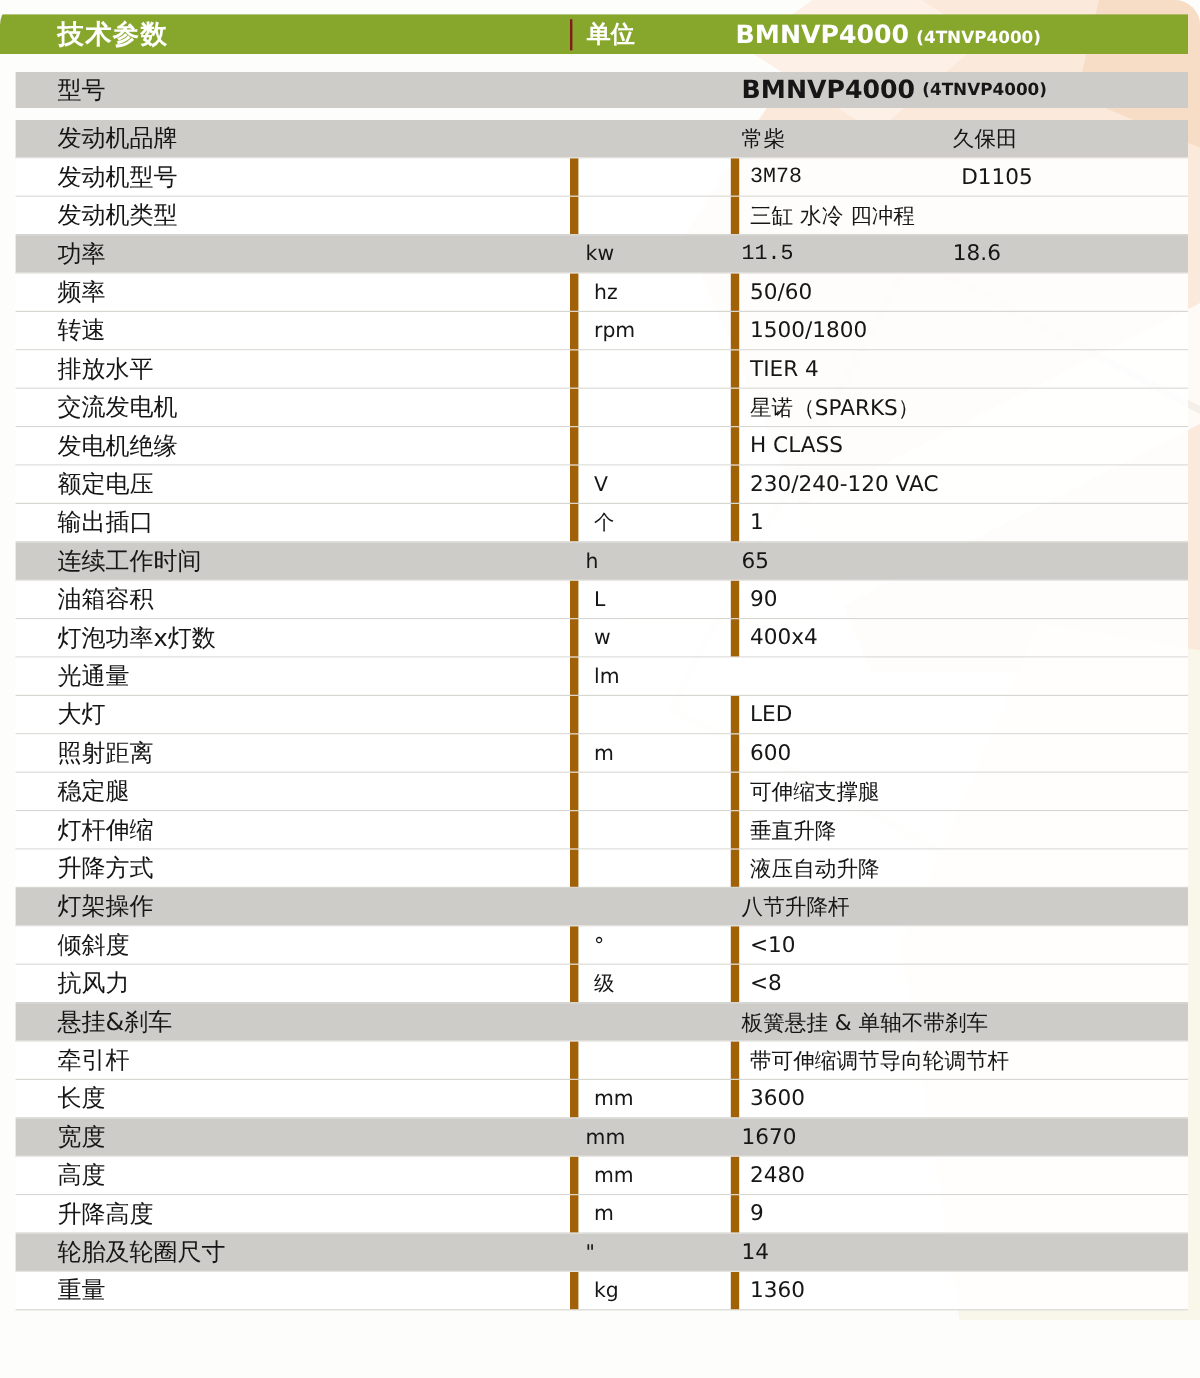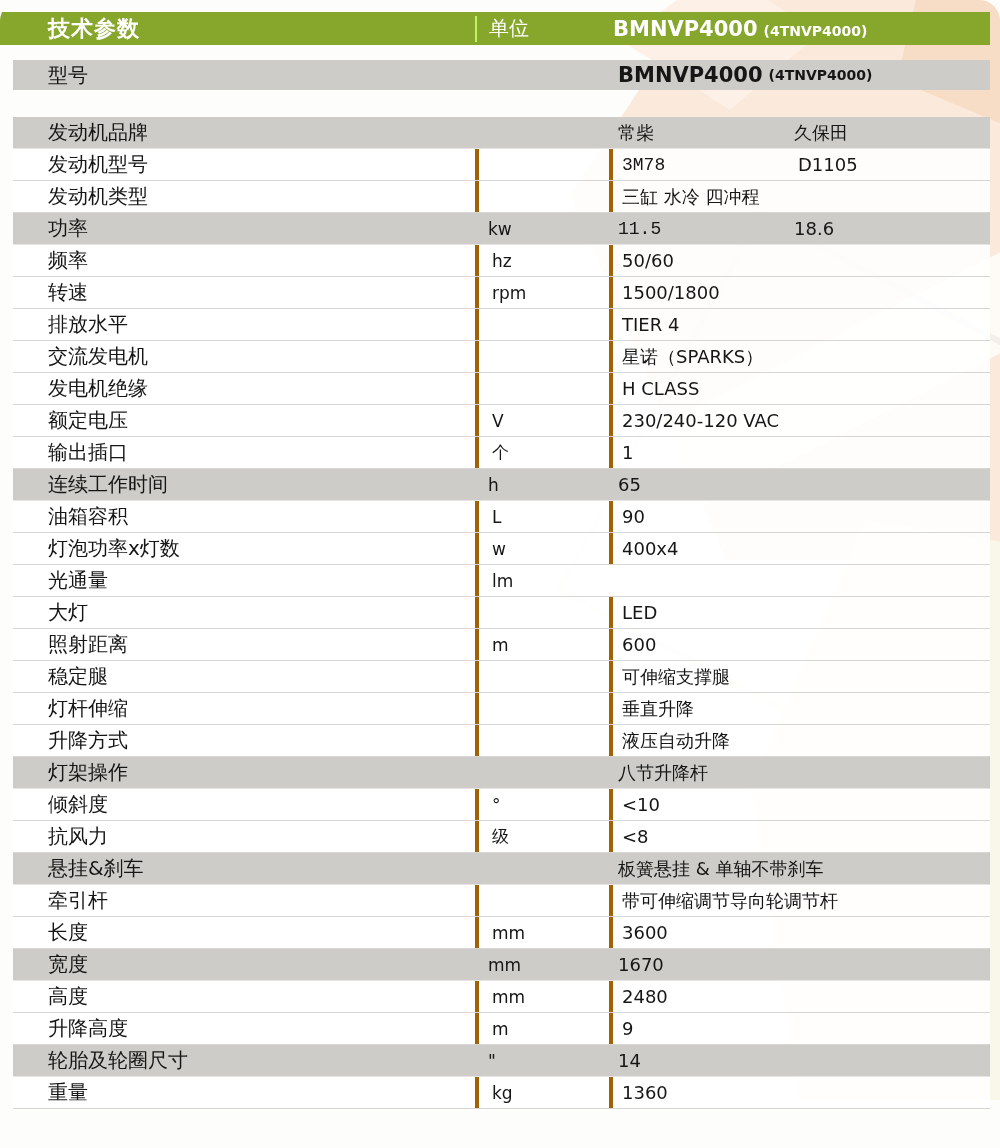--- a/index.html
+++ b/index.html
@@ -51,42 +51,42 @@
   }
 
   
   .layer{position:relative;z-index:1;}
   .green-bar{
     position:absolute;left:0;top:12px;width:990px;height:33px;
     background:#87a62c;display:flex;align-items:center;color:#fff;
   }
   .green-bar .gh-label{flex:0 0 475px;padding-left:48px;box-sizing:border-box;
     font-size:22px;font-weight:bold;letter-spacing:1px;}
-  .green-bar .gh-unit{flex:0 0 138px;box-sizing:border-box;border-left:2px solid #bef264;
-    padding-left:12px;font-size:20px;font-weight:normal;display:flex;align-items:center;height:26px;}
+  .green-bar .gh-unit{flex:0 0 138px;box-sizing:border-box;border-left:2px solid #7f1d1d;
+    padding-left:12px;font-size:20px;font-weight:bold;display:flex;align-items:center;height:26px;}
   .green-bar .gh-model{flex:1;font-size:21px;font-weight:bold;display:flex;align-items:baseline;gap:6px;}
   .gh-model .model-sub, .val-sub{font-size:14px;font-weight:bold;}
 
   #rows{position:absolute;left:13px;top:60px;width:977px;}
   .row{
     display:flex;align-items:center;
     height:32px;box-sizing:border-box;
     border-bottom:1px solid #d6d6d3;
     color:#161616;
   }
   .row.white{background:rgba(255,255,255,0.88);}
   .row.gray{background:#cdccc8;border-bottom-color:#e6e5e2;}
-  .row.first{height:30px;margin-bottom:27px;border-bottom:none;}
+  .row.first{height:30px;margin-bottom:10px;border-bottom:none;}
   .c-label{flex:0 0 462px;box-sizing:border-box;padding-left:35px;
     font-size:20px;font-weight:500;white-space:nowrap;}
   .c-unit{flex:0 0 134px;box-sizing:border-box;padding-left:13px;
     font-size:17px;white-space:nowrap;align-self:stretch;display:flex;align-items:center;}
   .c-value{flex:1;box-sizing:border-box;padding-left:9px;
     font-size:18px;white-space:nowrap;align-self:stretch;display:flex;align-items:center;gap:6px;}
-  .row.white .c-unit, .row.white .c-value{border-left:4px solid #a16207;}
+  .row.white .c-unit, .row.white .c-value{border-left:7px solid #a16207;}
   .row .v1{display:inline-block;width:170px;font-family:Liberation Mono, monospace;}
   .row .v2{display:inline-block;}
   .c-value.bold{font-weight:bold;font-size:21px;}
 </style>
 </head>
 <body>
 
 <div id="page">
 
   <div class="bg-shape peach-main"></div>

